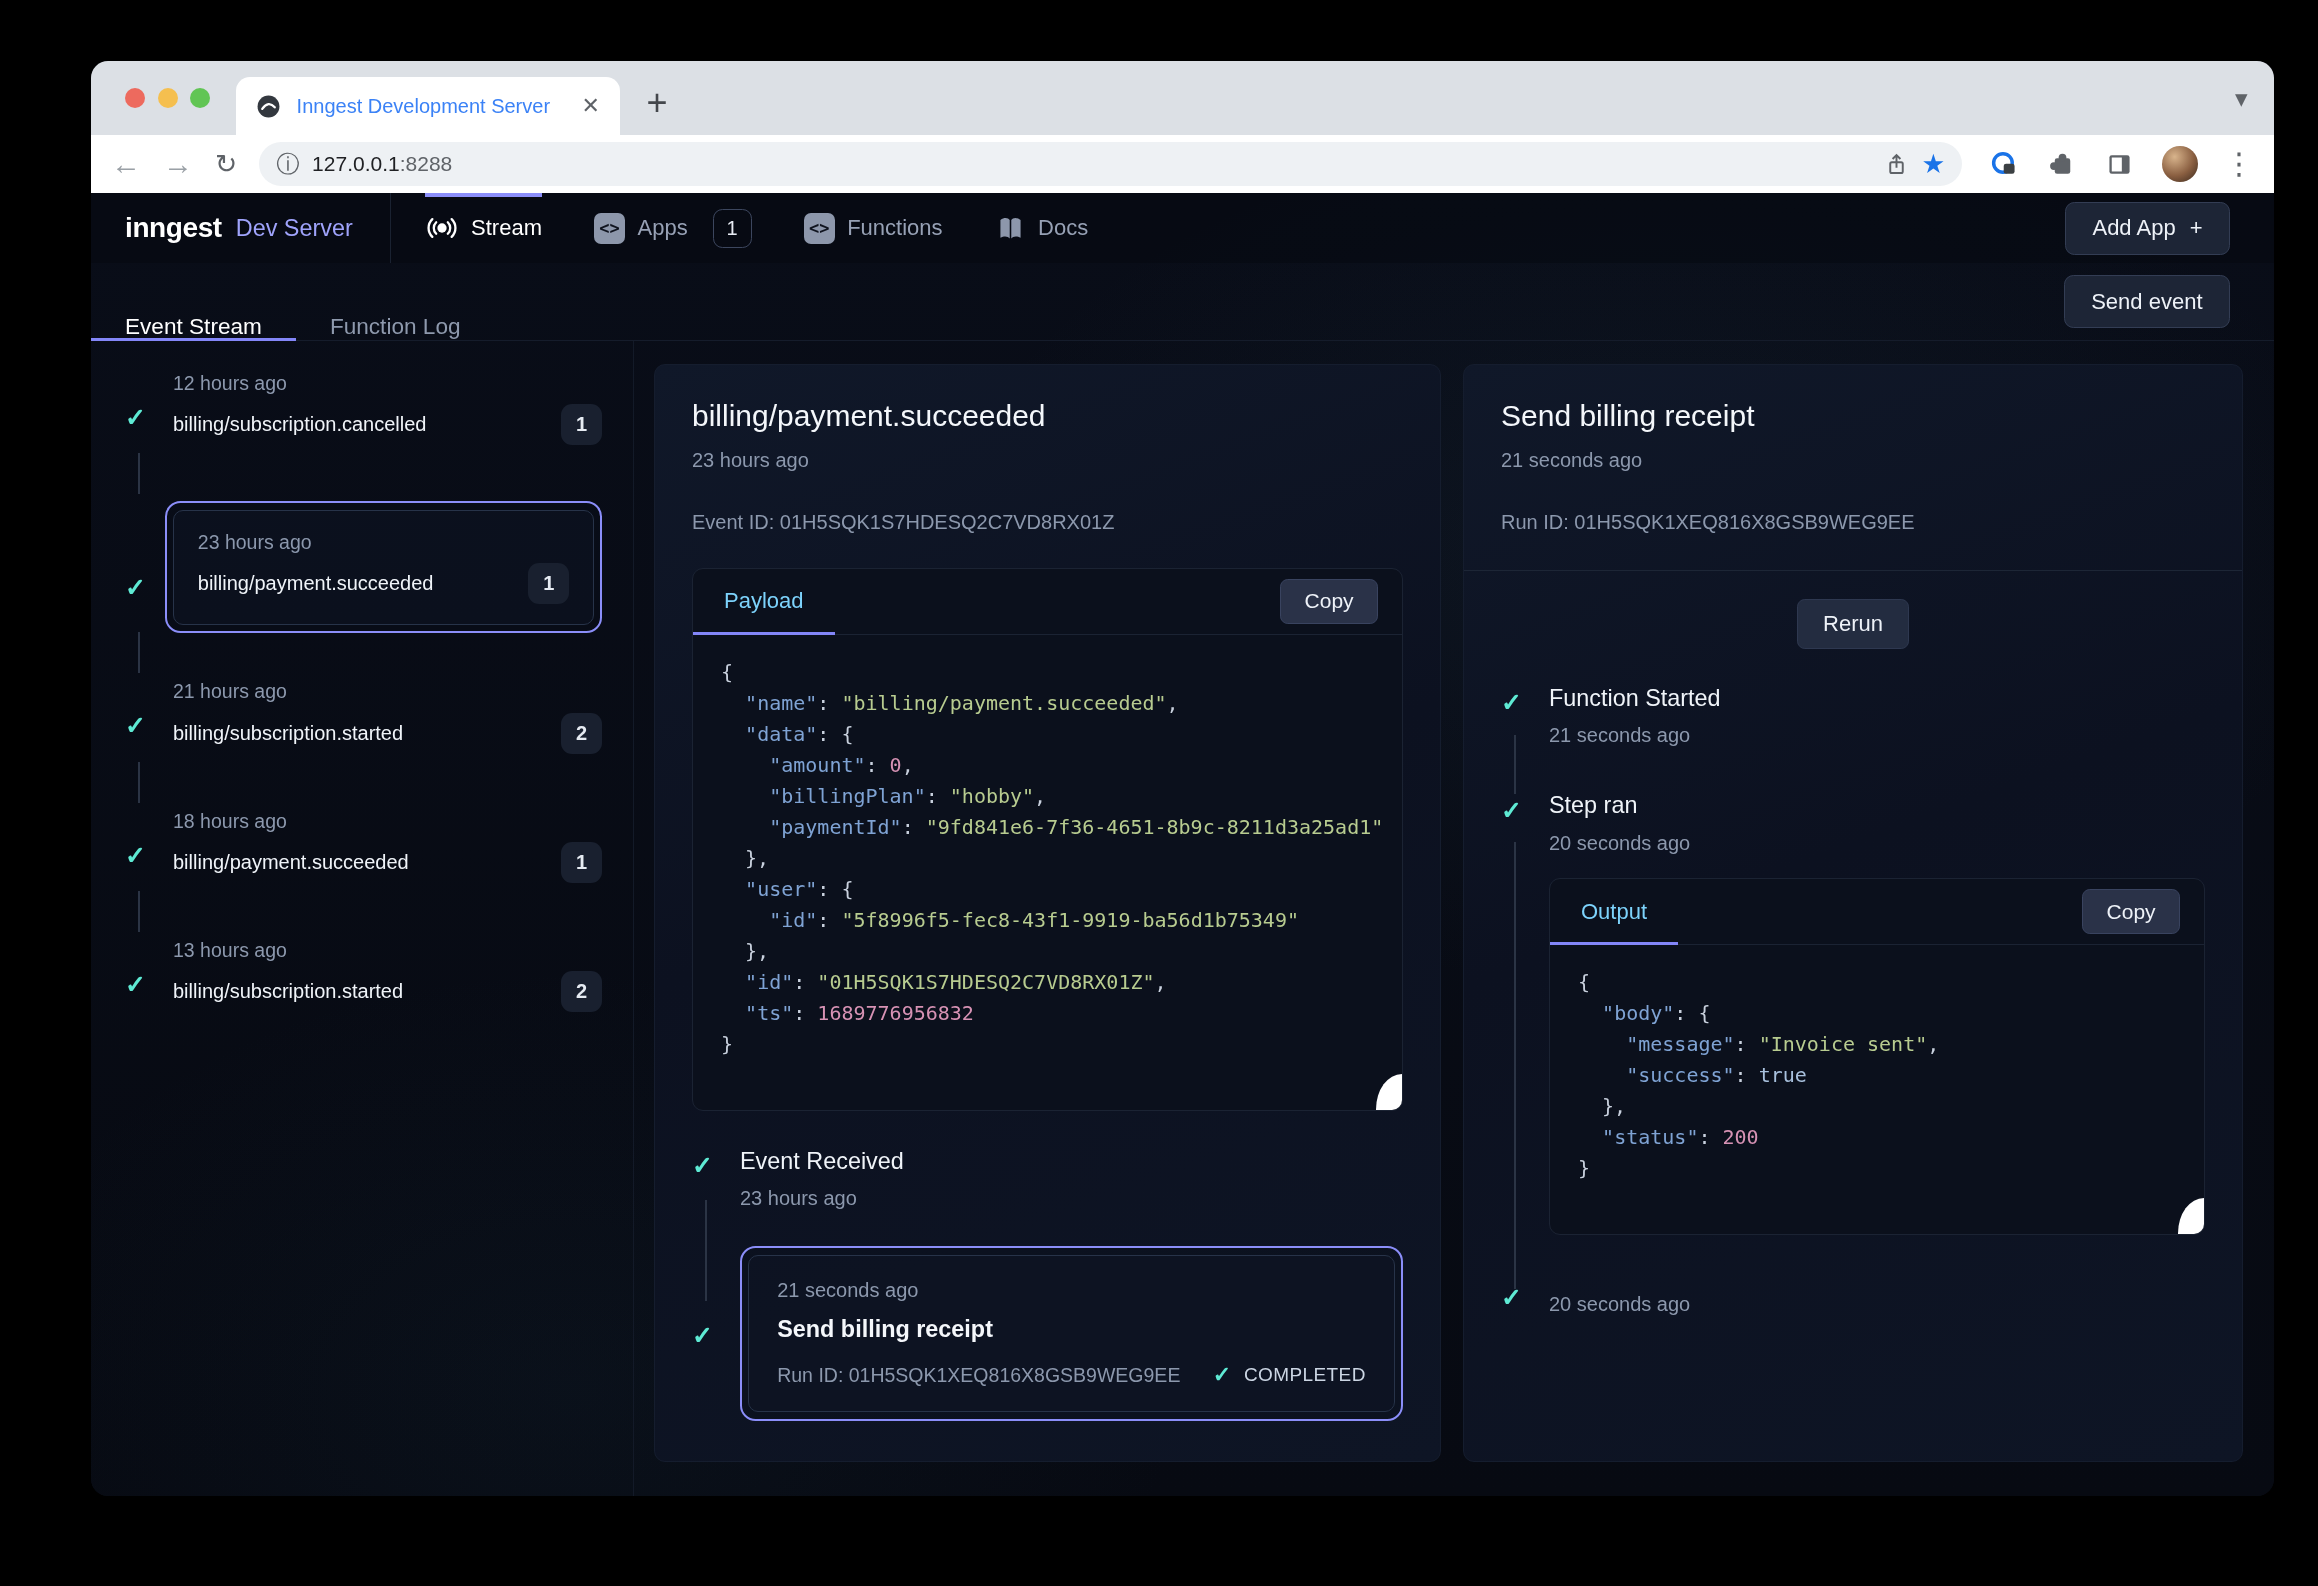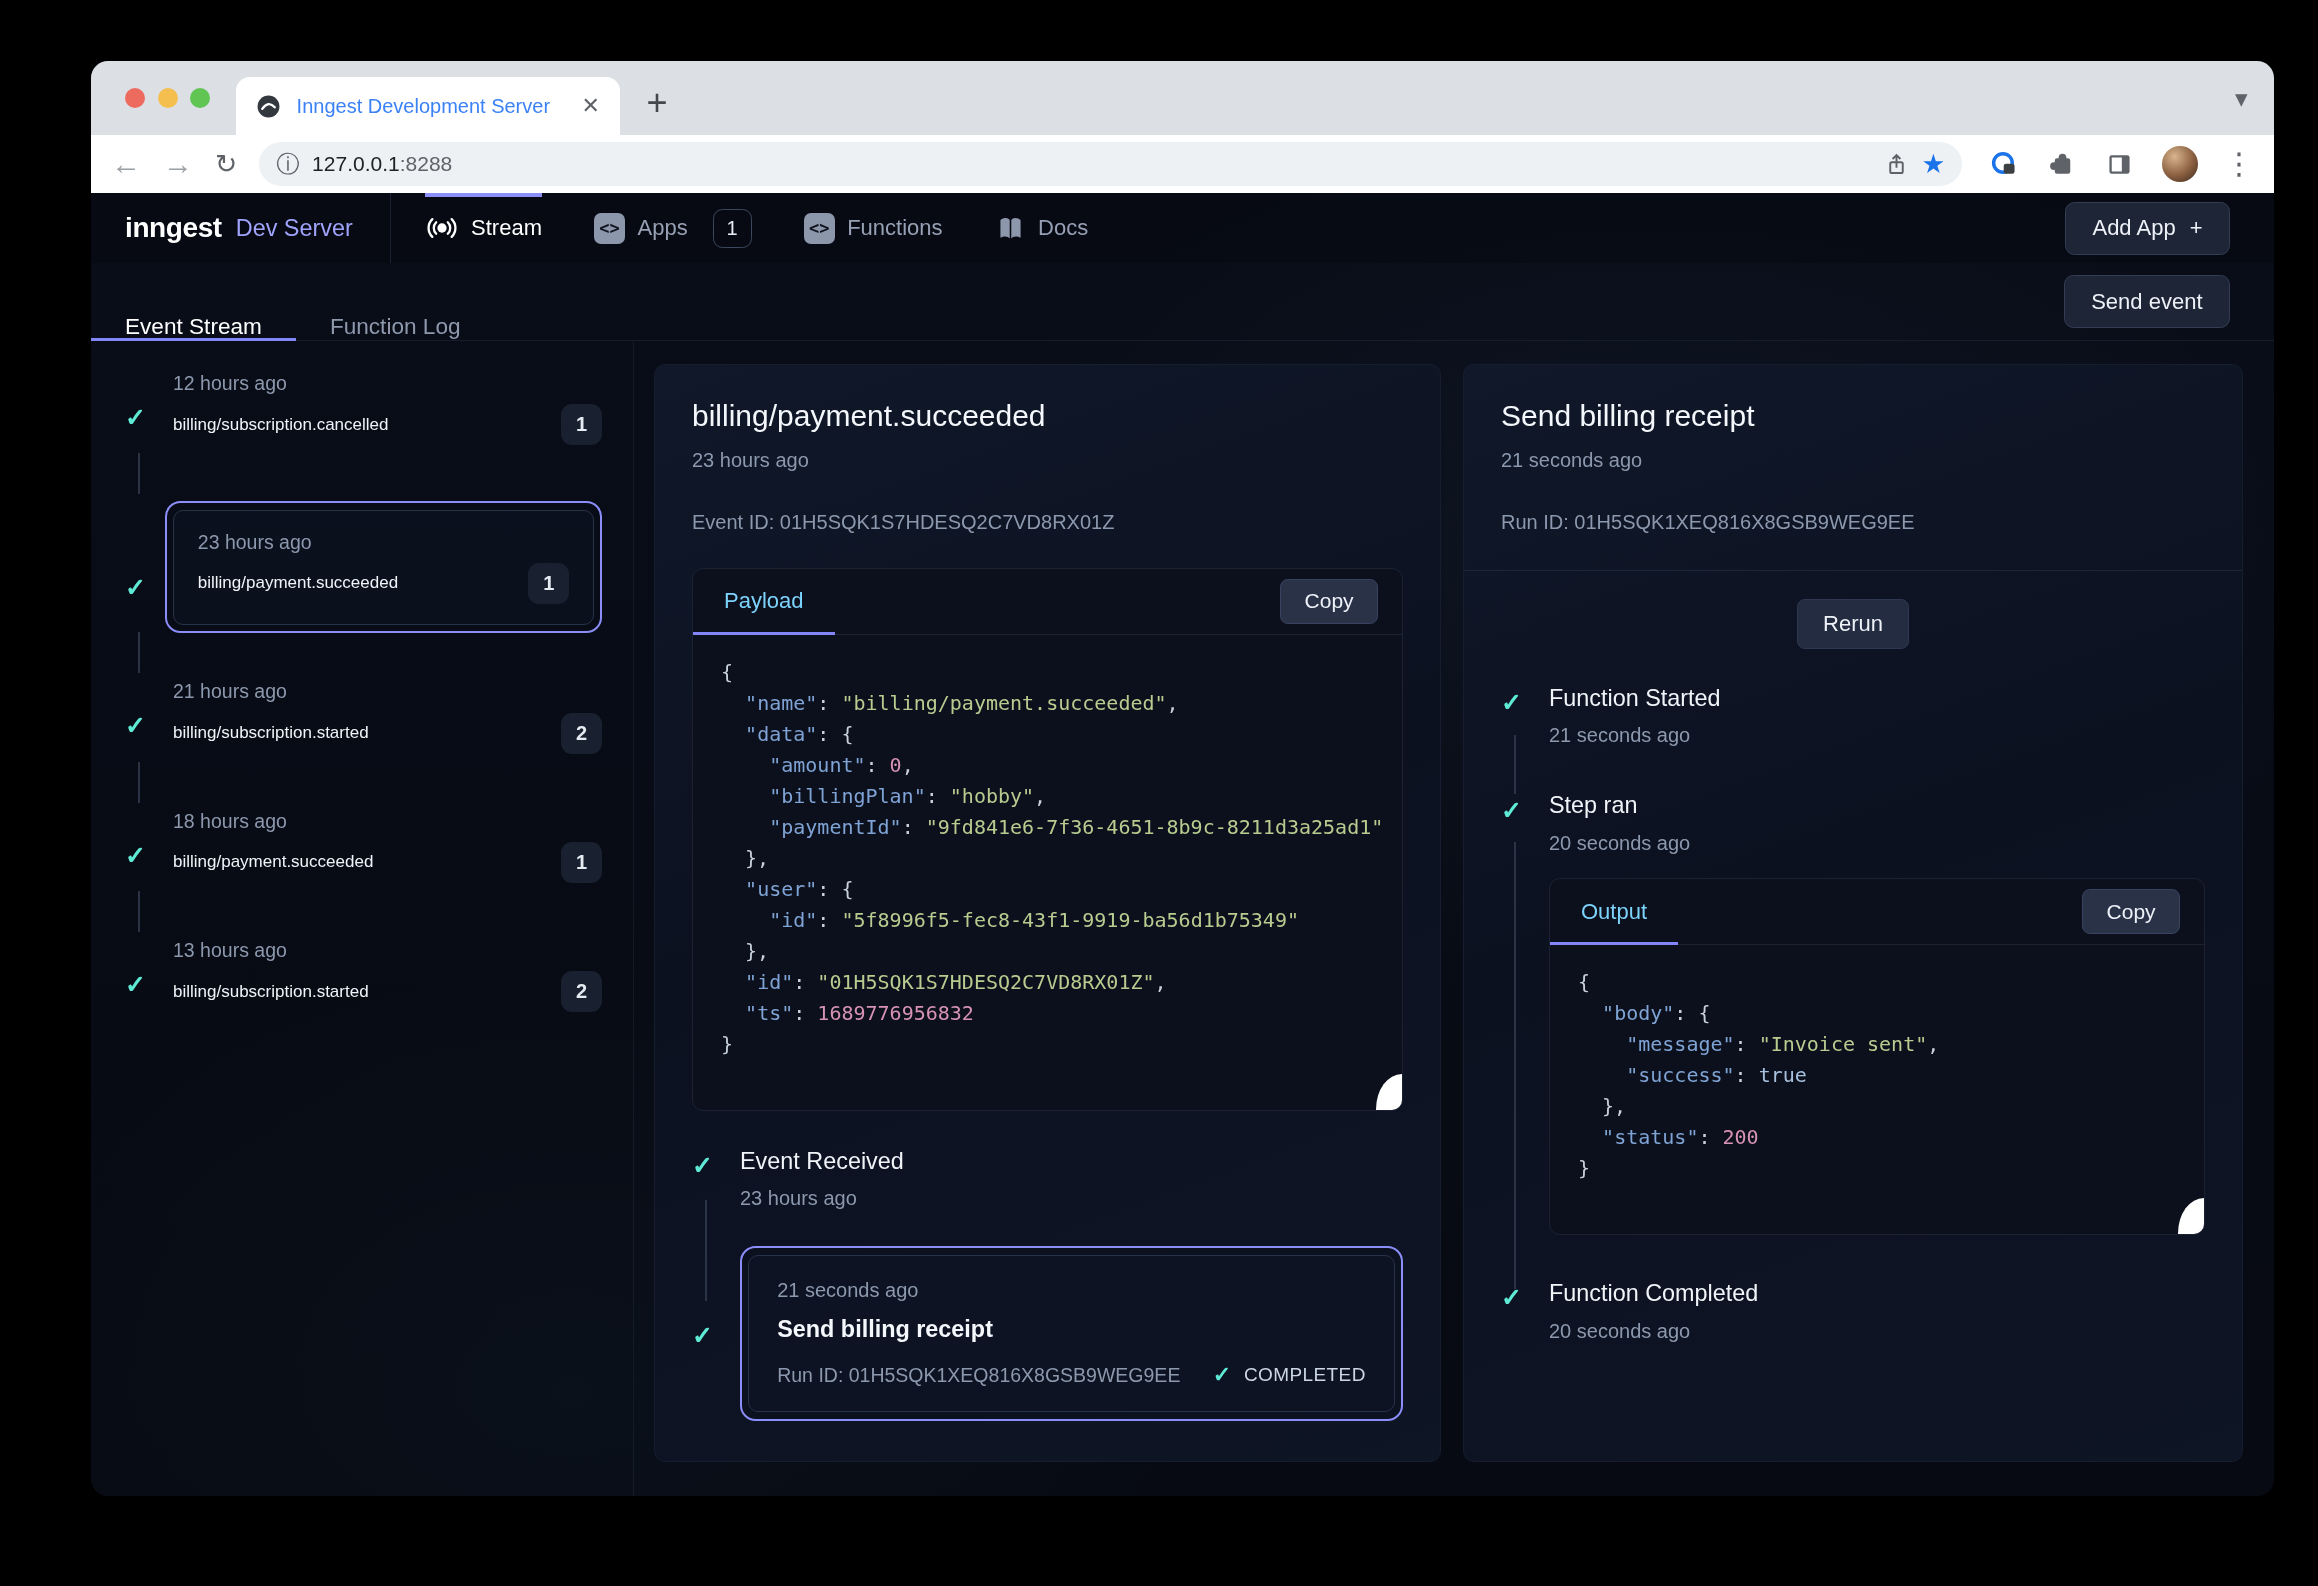--- a/index.html
+++ b/index.html
@@ -65,21 +65,21 @@
 
   .content{flex:1;display:flex;min-height:0}
 
   
   .leftcol{width:543px;border-right:0.8px solid #131a28;padding:31px 31px 0 34px}
   .ev-item{position:relative;padding-left:48px;margin-bottom:56px}
   .ev-item + .ev-item::before{content:"";position:absolute;left:12.5px;top:-48px;width:2.3px;height:41px;background:#2b3445}
   .ev-check{position:absolute;left:0;top:31px;color:#5eead4;font-size:25px;font-weight:700}
   .ev-time{font-size:19.5px;color:#8c98ad;margin-bottom:9.4px}
   .ev-row{display:flex;align-items:center}
-  .ev-name{font-size:17px;color:#f0f4f9}
+  .ev-name{font-size:20px;color:#f0f4f9}
   .ev-badge{margin-left:auto;min-width:41px;height:41px;border-radius:11px;background:#19202f;color:#e6ebf2;
             font-size:20px;font-weight:700;display:flex;align-items:center;justify-content:center;padding:0 11px}
   .ev-item.selected{margin-bottom:47px}
   .ev-item.selected .ev-check{top:72px}
   .ev-box{border:2.3px solid #8b8ef9;border-radius:15.6px;padding:6.2px;margin-left:-7.8px;background:rgba(10,15,26,.35)}
   .ev-box-inner{border:0.8px solid #273349;border-radius:10px;padding:20px 23.4px;background:rgba(16,23,38,.45)}
 
   
   .panel{border:0.8px solid #151d2e;border-radius:11px;margin:23.4px 0 34px 20px;
          background:linear-gradient(160deg,#101829 0%,#0c1120 45%,#0e1525 100%)}
@@ -368,21 +368,20 @@
                   <div class="codebody" id="output-code"><div class="code-line"><span class="tok-p">{</span></div><div class="code-line"><span class="tok-p">  </span><span class="tok-k">"body"</span><span class="tok-p">: {</span></div><div class="code-line"><span class="tok-p">    </span><span class="tok-k">"message"</span><span class="tok-p">: </span><span class="tok-s">"Invoice sent"</span><span class="tok-p">,</span></div><div class="code-line"><span class="tok-p">    </span><span class="tok-k">"success"</span><span class="tok-p">: </span><span class="tok-b">true</span></div><div class="code-line"><span class="tok-p">  },</span></div><div class="code-line"><span class="tok-p">  </span><span class="tok-k">"status"</span><span class="tok-p">: </span><span class="tok-n">200</span></div><div class="code-line"><span class="tok-p">}</span></div></div>
                   <div class="fold"></div>
                 </div>
               </div>
             </div>
             <div class="row-gap"></div>
 
             <div class="tl-row">
               <span class="tl-check">✓</span>
               <div class="tl-flex">
-                <div class="tl-label">Function Completed</div>
                 <div class="tl-time">20 seconds ago</div>
               </div>
             </div>
           </div>
         </div>
 
       </div>
     </div>
   </div>
 </div>

